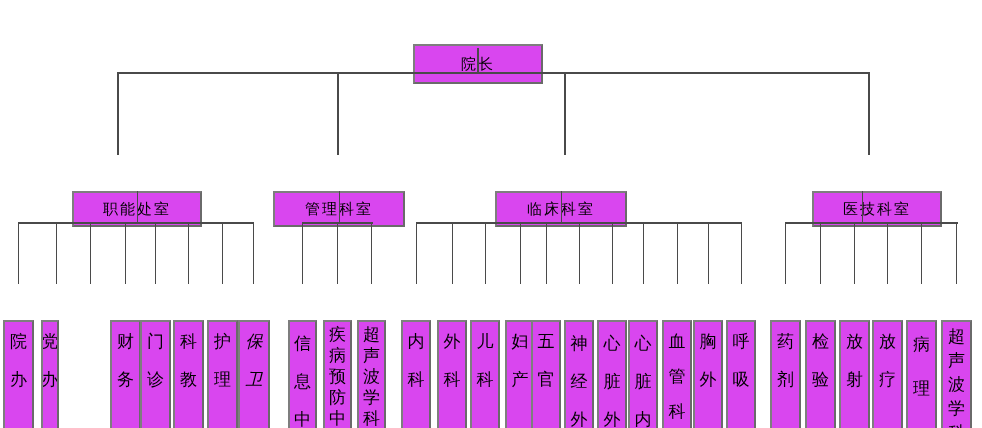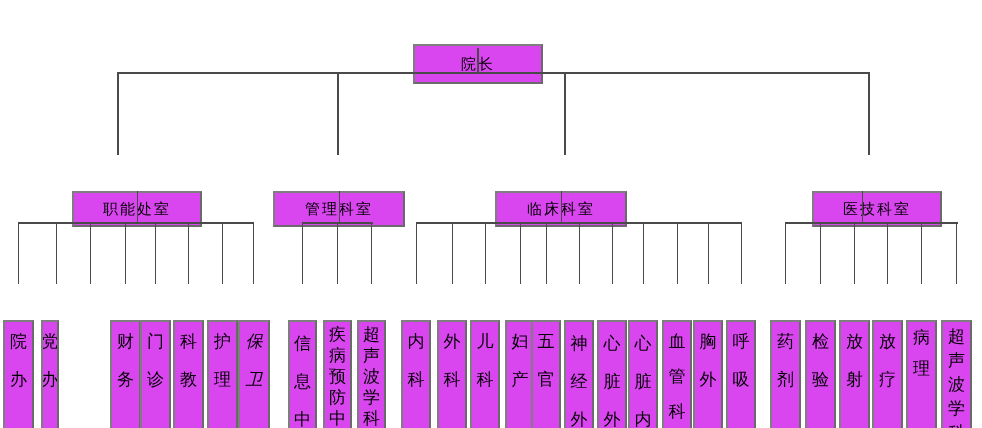--- a/index.html
+++ b/index.html
@@ -193,19 +193,19 @@
     <div class="line" style="left: 854px; top: 224px; width: 1px; height: 60px;"></div>
     <div class="box leaf align-bottom" style="left: 839px; width: 31px;">
       <div class="lbl" style="line-height: 38px;">放射</div>
     </div>
     <div class="line" style="left: 887px; top: 224px; width: 1px; height: 60px;"></div>
     <div class="box leaf align-bottom" style="left: 872px; width: 31px;">
       <div class="lbl" style="line-height: 38px;">放疗</div>
     </div>
     <div class="line" style="left: 921px; top: 224px; width: 1px; height: 60px;"></div>
     <div class="box leaf align-bottom" style="left: 906px; width: 31px;">
-      <div class="lbl" style="line-height: 31px;">病理</div>
+      <div class="lbl" style="line-height: 44px;">病理</div>
     </div>
     <div class="line" style="left: 956px; top: 224px; width: 1px; height: 60px;"></div>
     <div class="box leaf align-top" style="left: 941px; width: 31px;">
       <div class="lbl" style="line-height: 24px;">超声波学科</div>
     </div>
   </div>
 
 </body></html>

